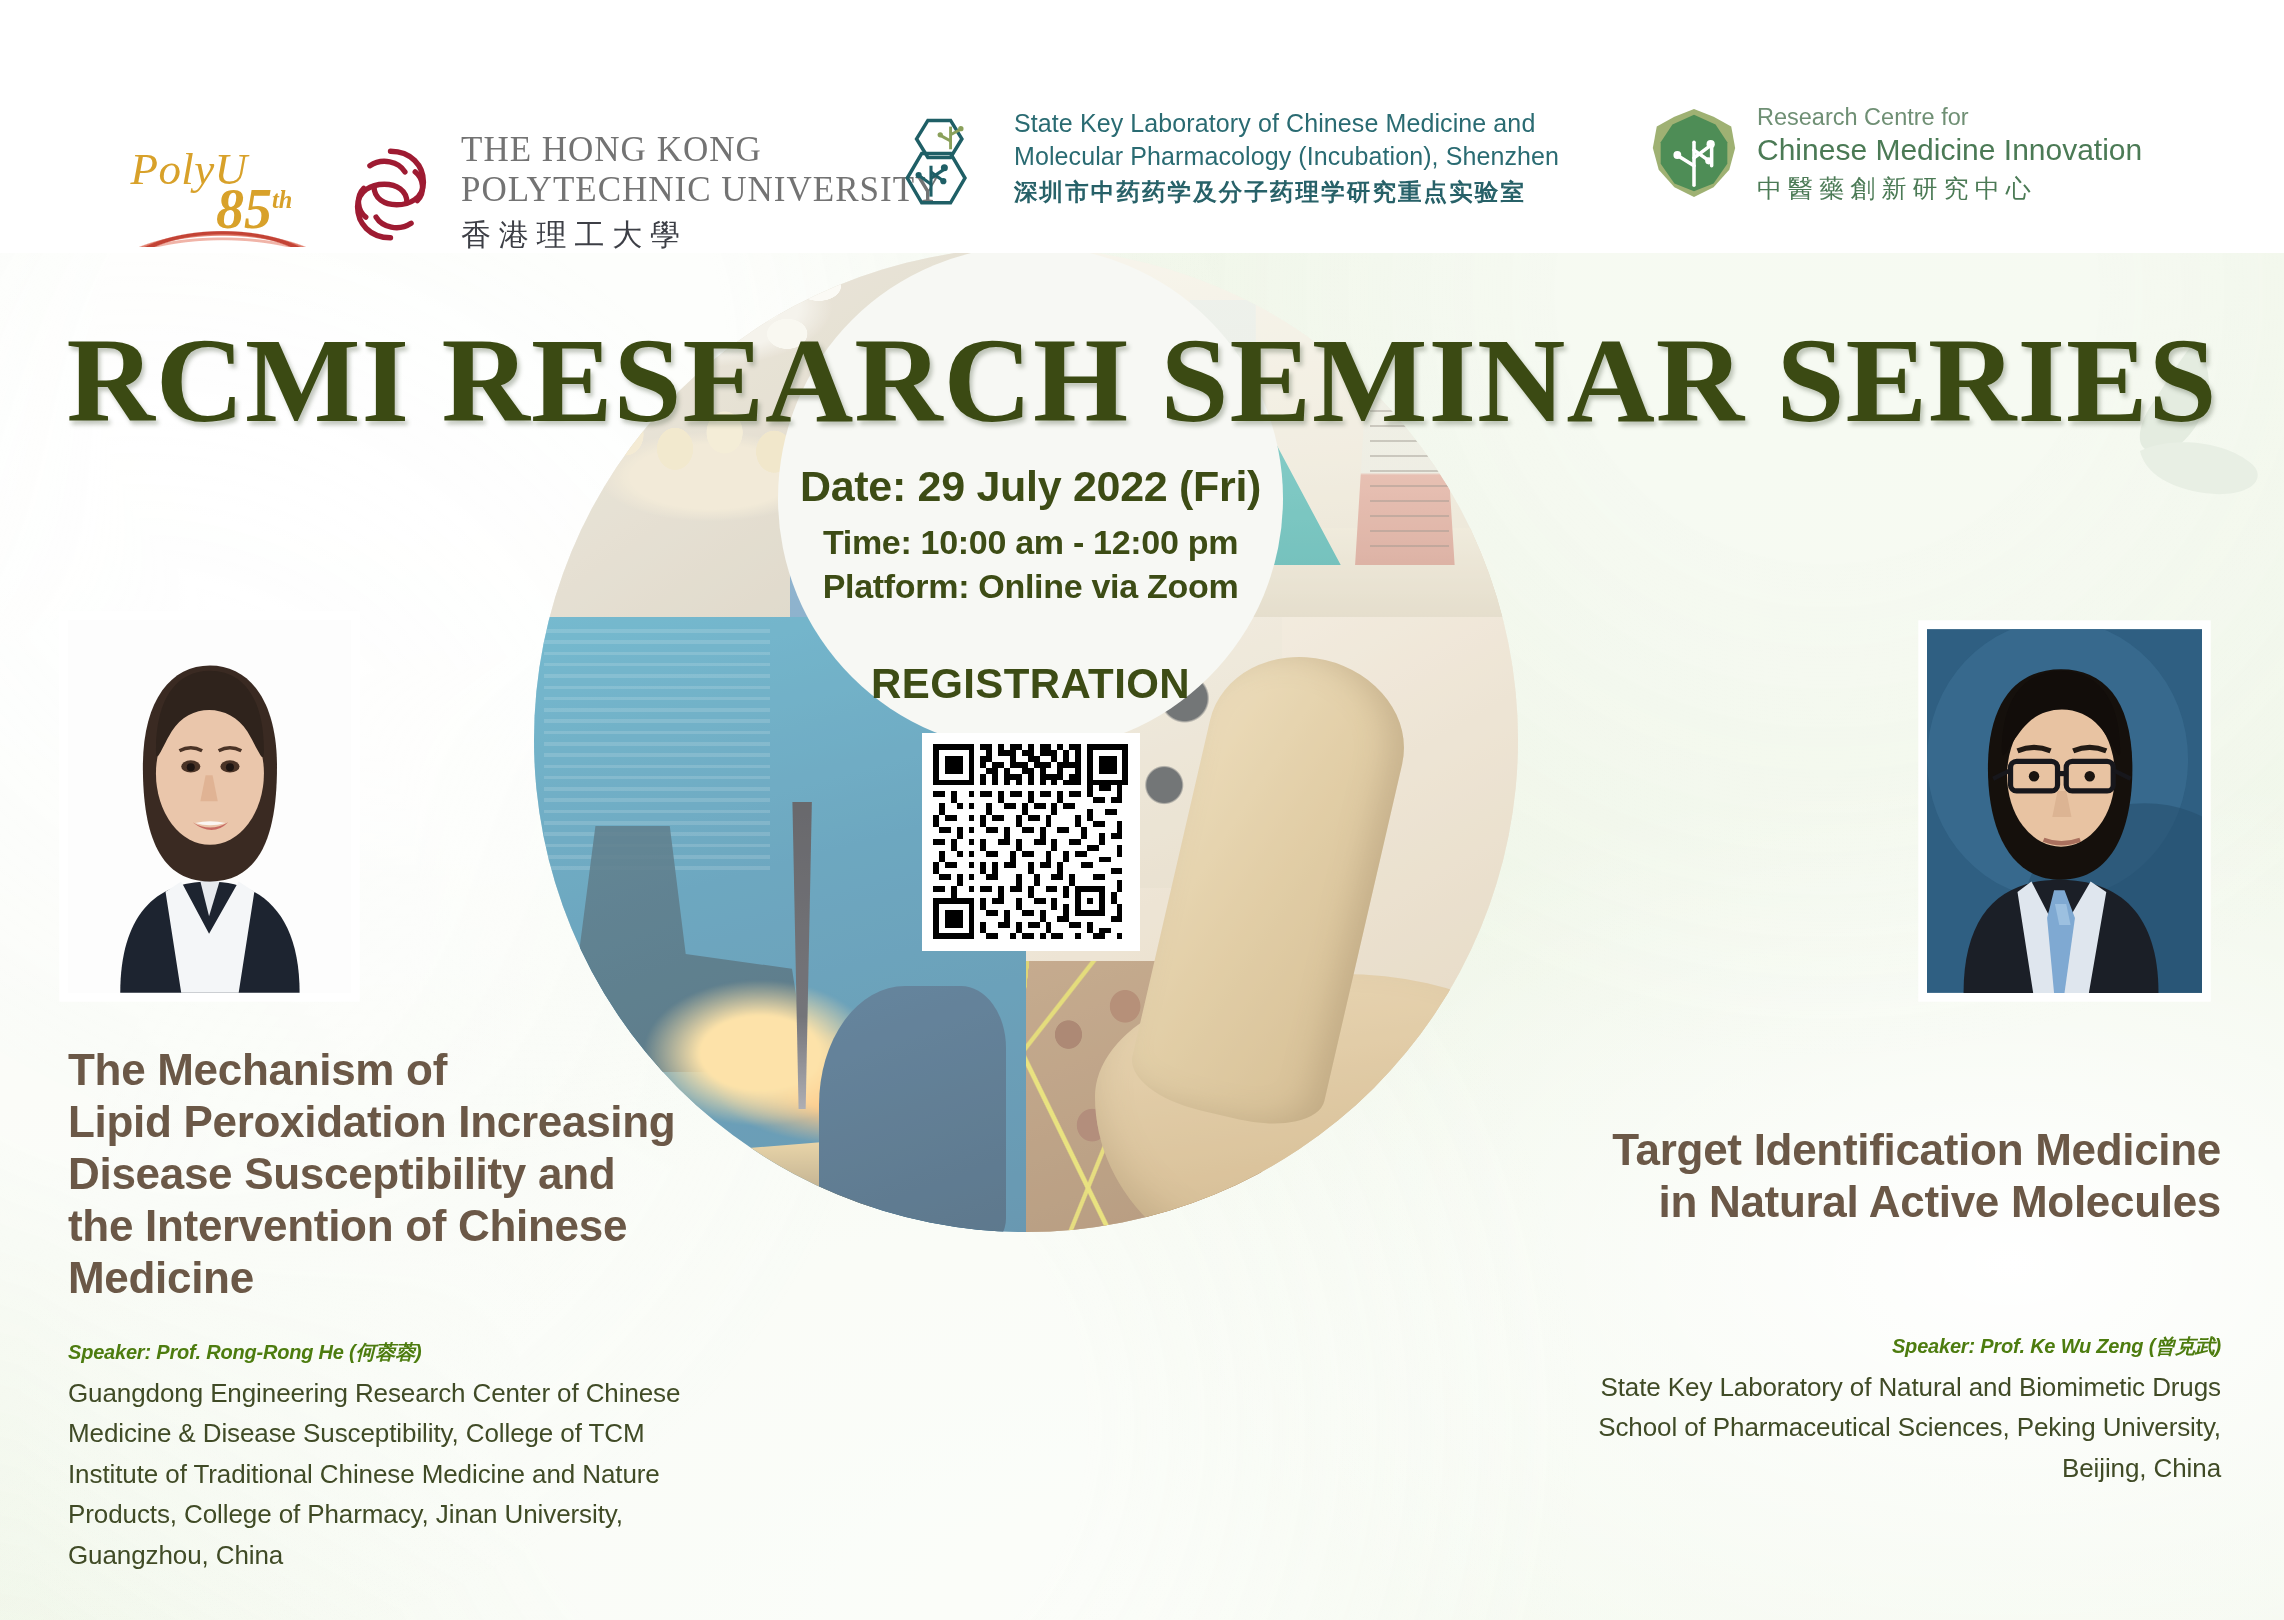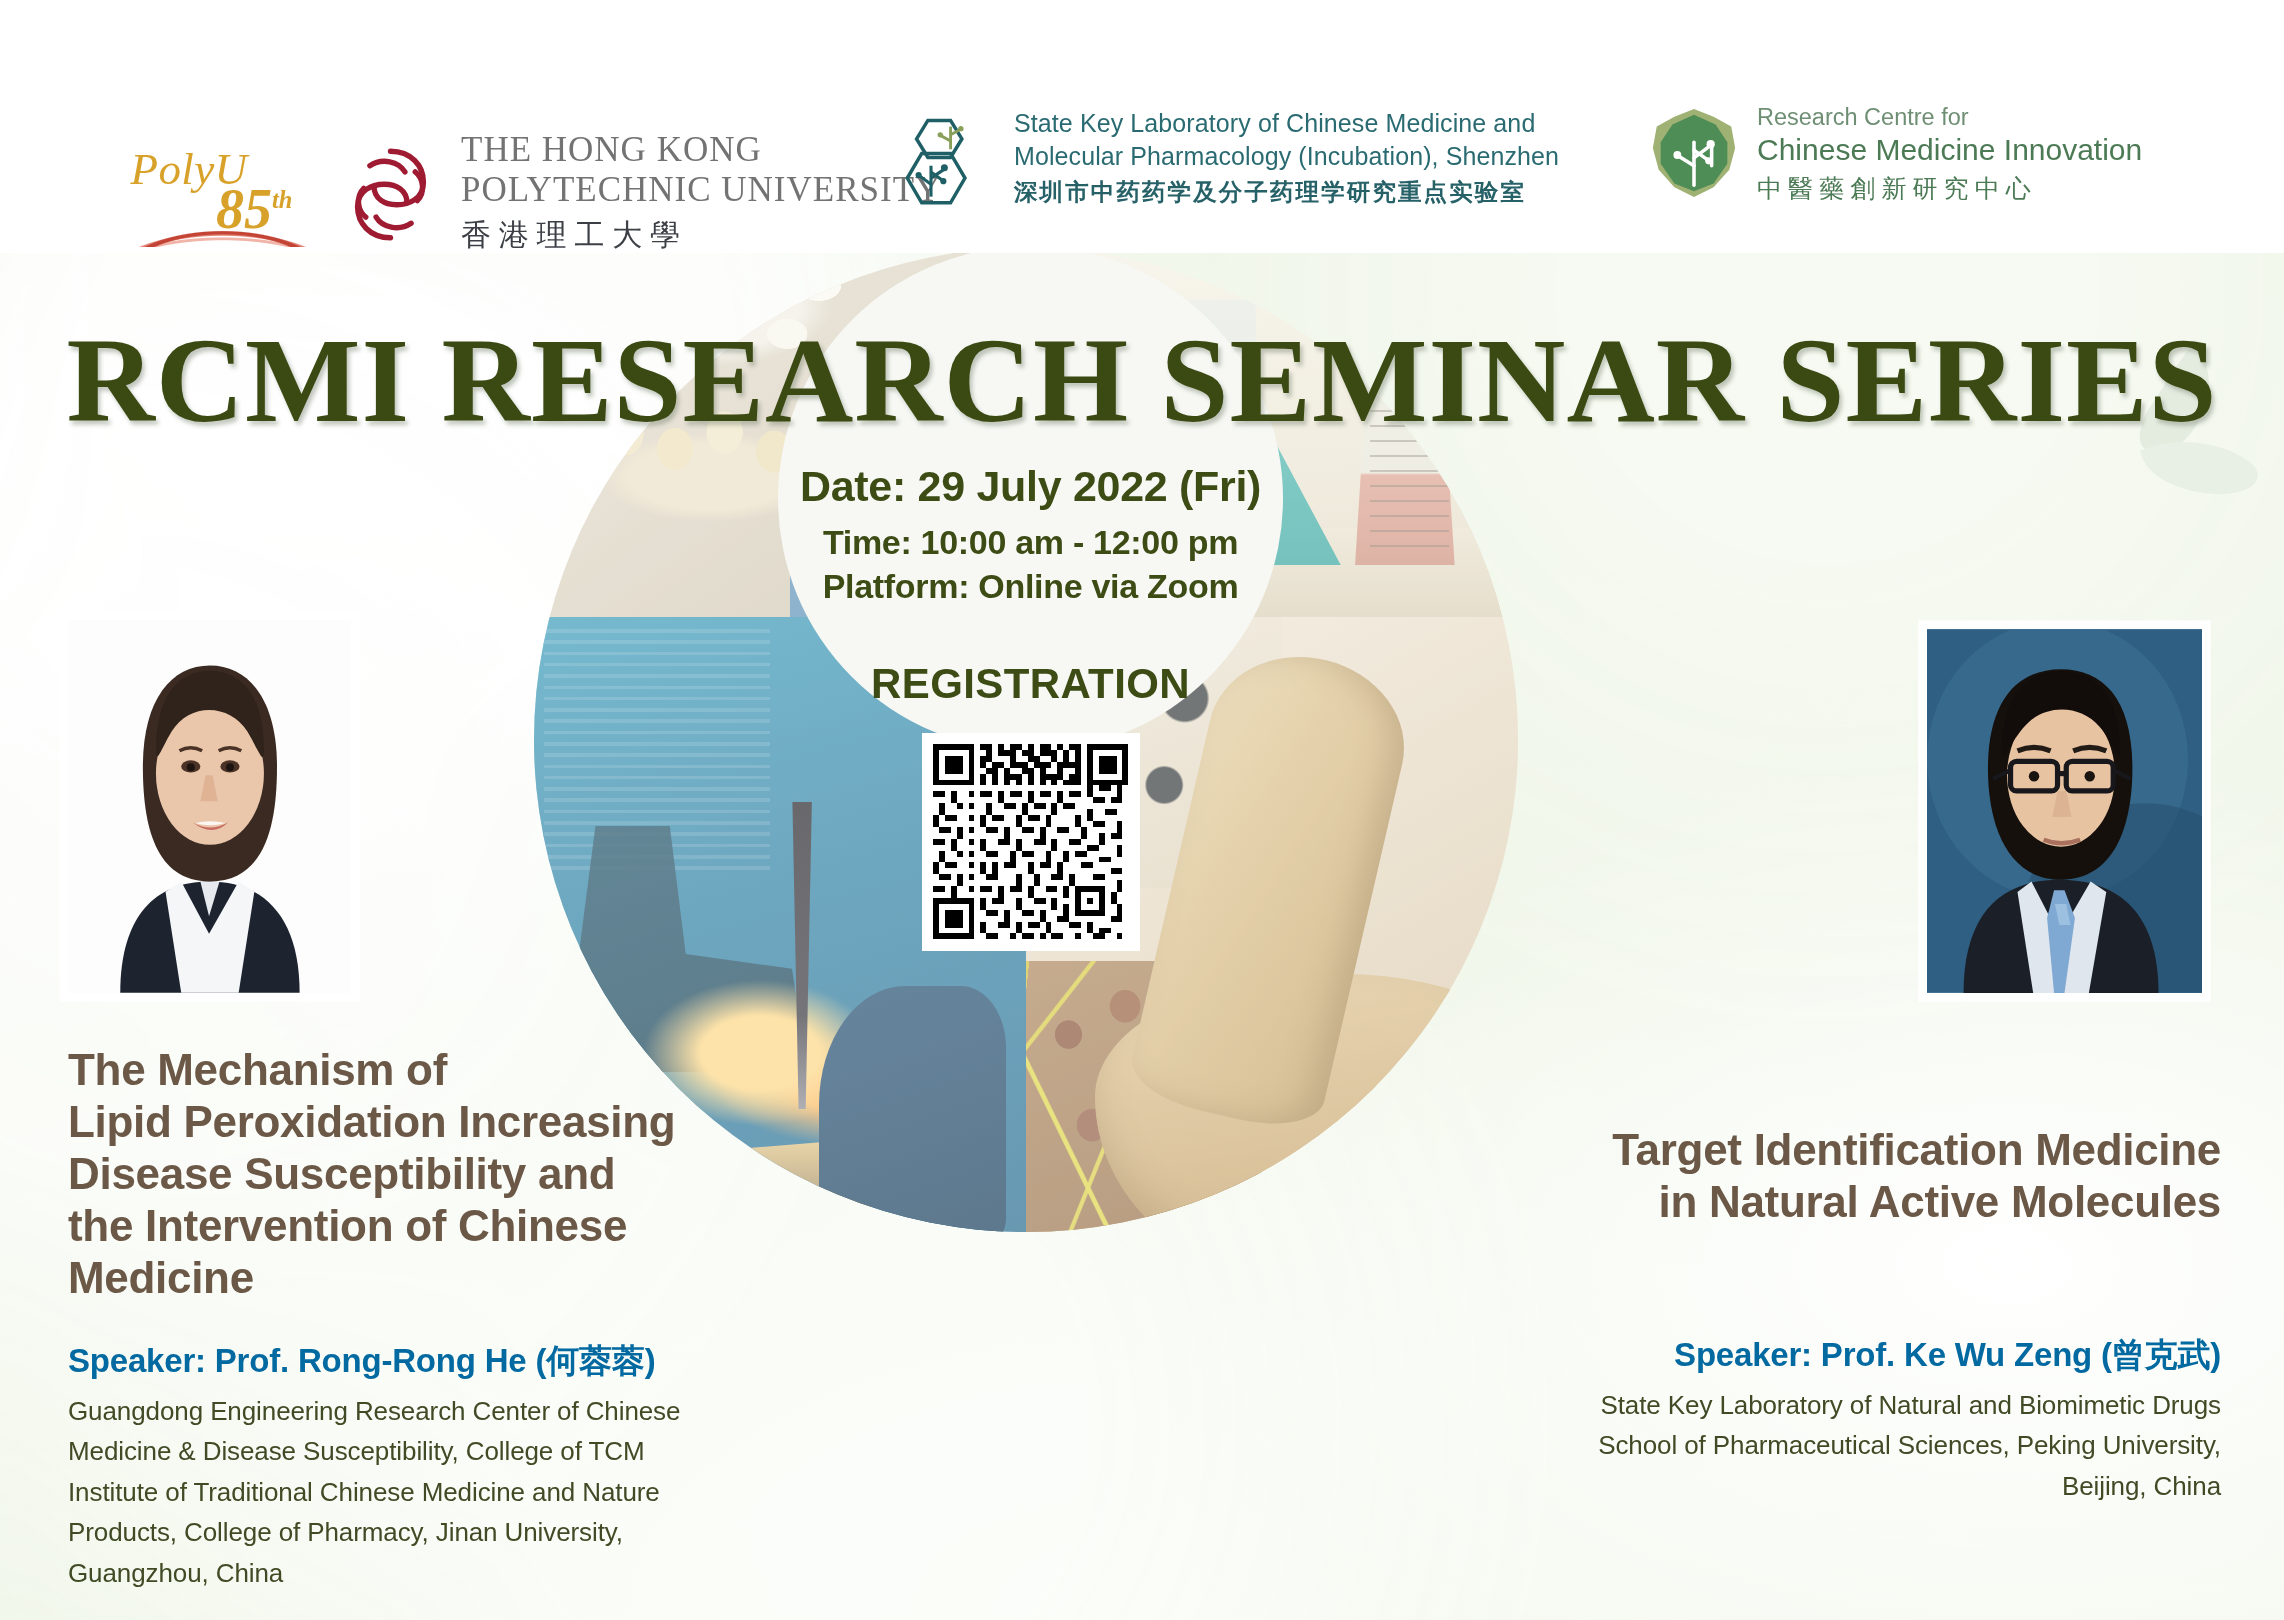--- a/index.html
+++ b/index.html
@@ -304,22 +304,22 @@
   }
   #talk-right{
     position:absolute; left:1446px; top:1124px; width:775px; z-index:6;
     text-align:right;
   }
   .talk-title{
     font-size:44px; font-weight:bold; line-height:1.18;
     color:#6b5847; letter-spacing:-0.3px;
   }
   .speaker-name{
-    font-size:33px; font-weight:bold; color:#0369a1;
-    margin-top:35px; letter-spacing:-0.2px;
+    font-size:20px; font-weight:bold; color:#4d7c0f;
+    margin-top:35px; letter-spacing:-0.2px;font-style:italic;
   }
   #talk-right .speaker-name{ margin-top:105px; }
   .affil-line{
     font-size:26px; color:#404b26; line-height:1.56; letter-spacing:-0.1px;
   }
   #talk-left .affil-block{ margin-top:7px; }
   #talk-right .affil-block{ margin-top:7px; }
 </style>
 </head>
 <body>

